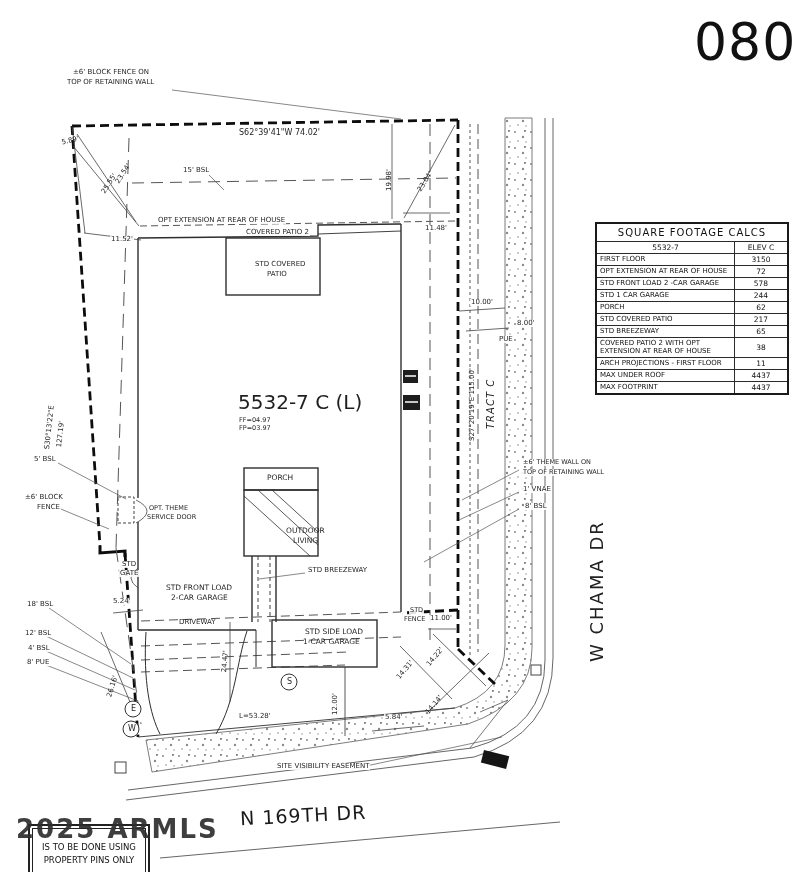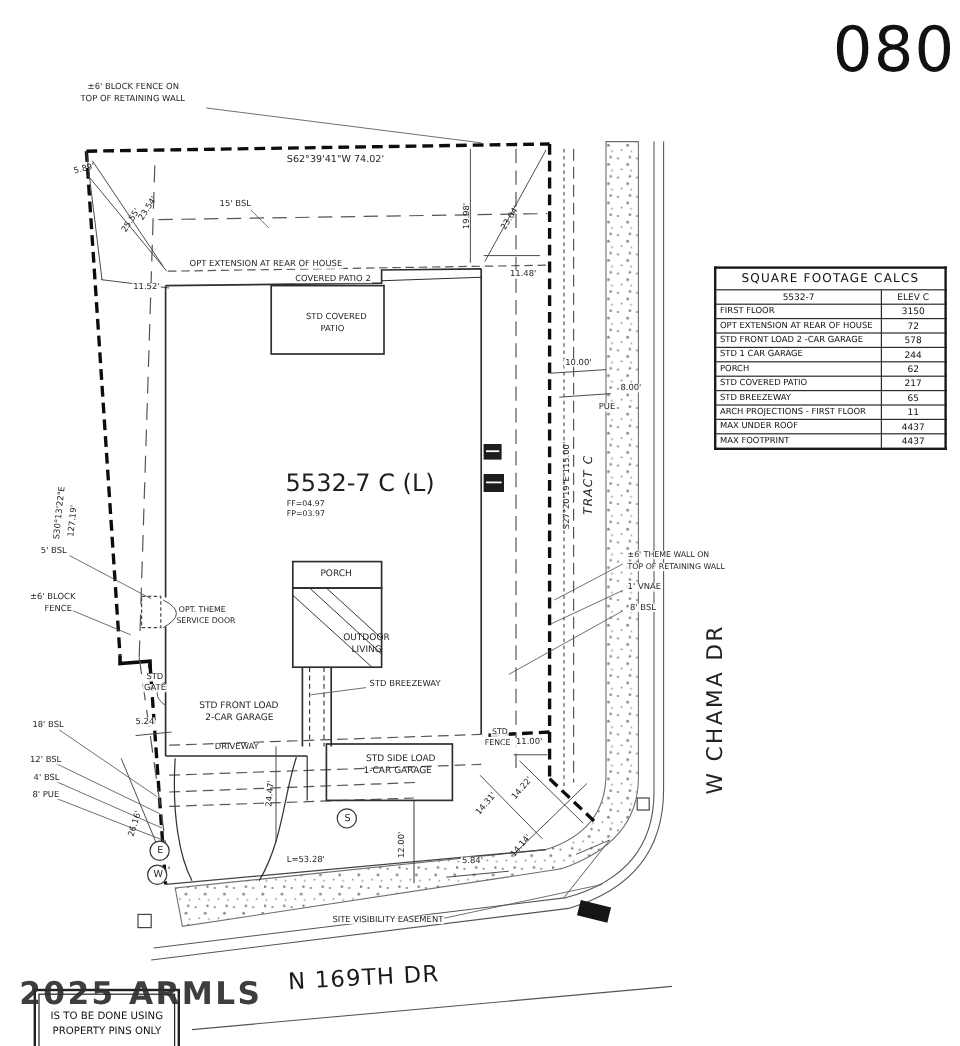--- a/index.html
+++ b/index.html
@@ -274,20 +274,24 @@
   </tr>
   <tr>
     <td>STD COVERED PATIO</td>
     <td class="t-val">217</td>
   </tr>
   <tr>
     <td>STD BREEZEWAY</td>
     <td class="t-val">65</td>
   </tr>
   <tr>
+    <td>COVERED PATIO 2 WITH OPT EXTENSION AT REAR OF HOUSE</td>
+    <td class="t-val">38</td>
+  </tr>
+  <tr>
     <td>ARCH PROJECTIONS - FIRST FLOOR</td>
     <td class="t-val">11</td>
   </tr>
   <tr>
     <td>MAX UNDER ROOF</td>
     <td class="t-val">4437</td>
   </tr>
   <tr>
     <td>MAX FOOTPRINT</td>
     <td class="t-val">4437</td>

